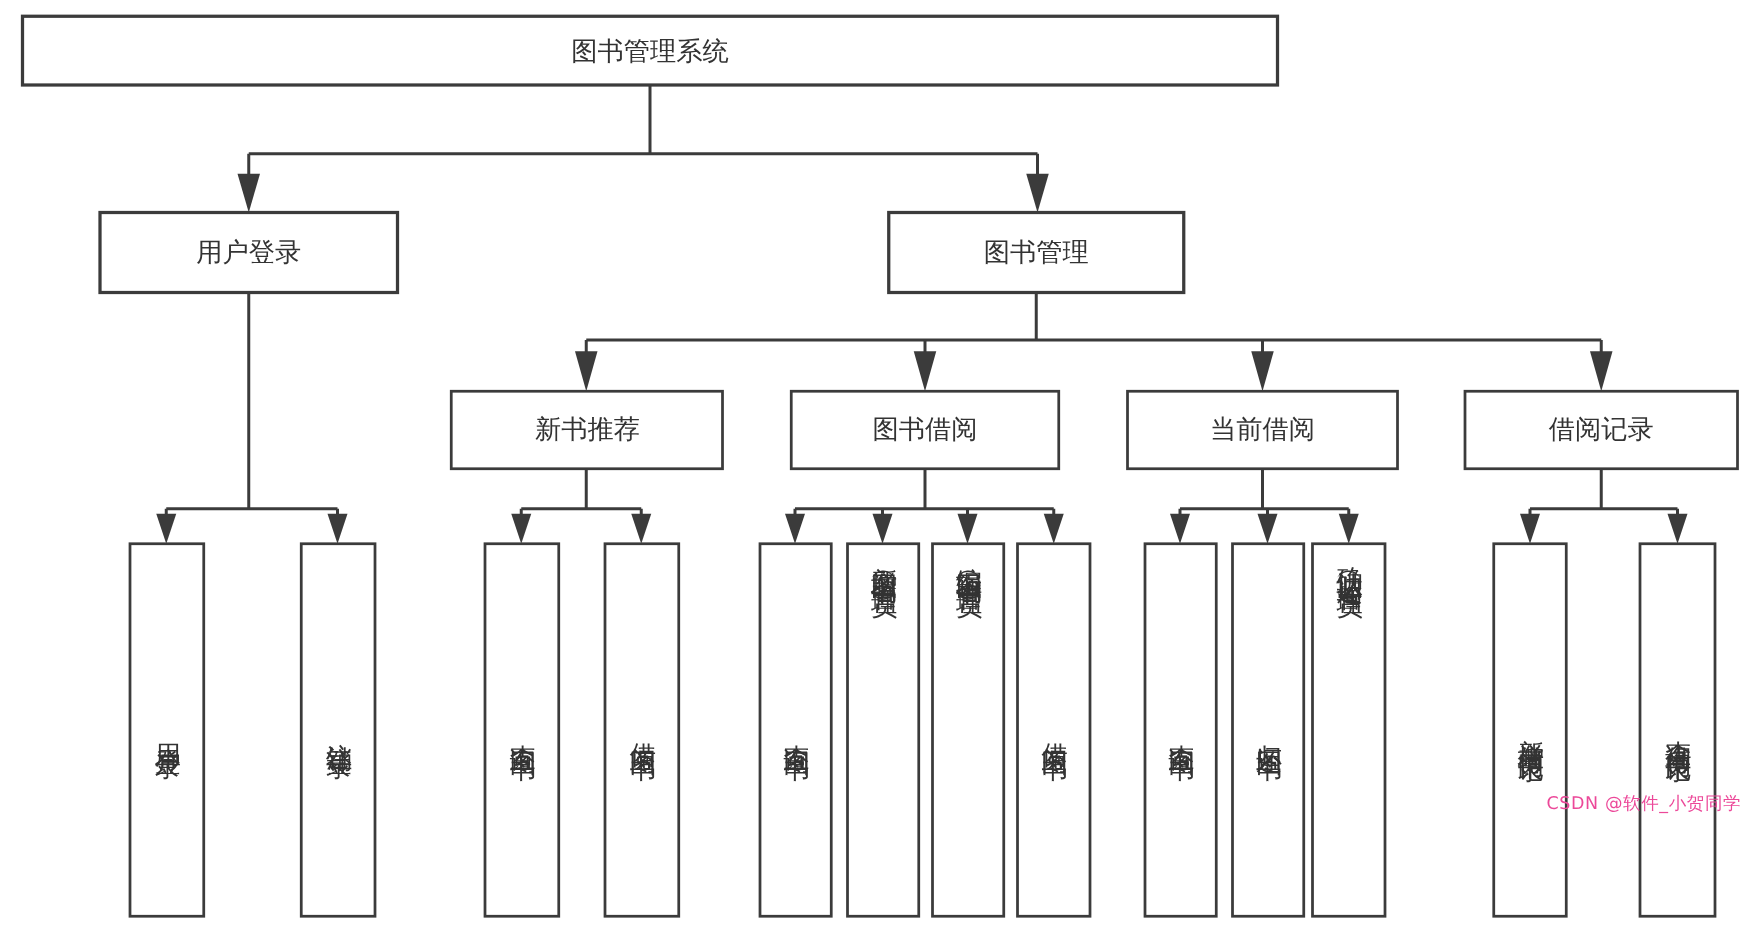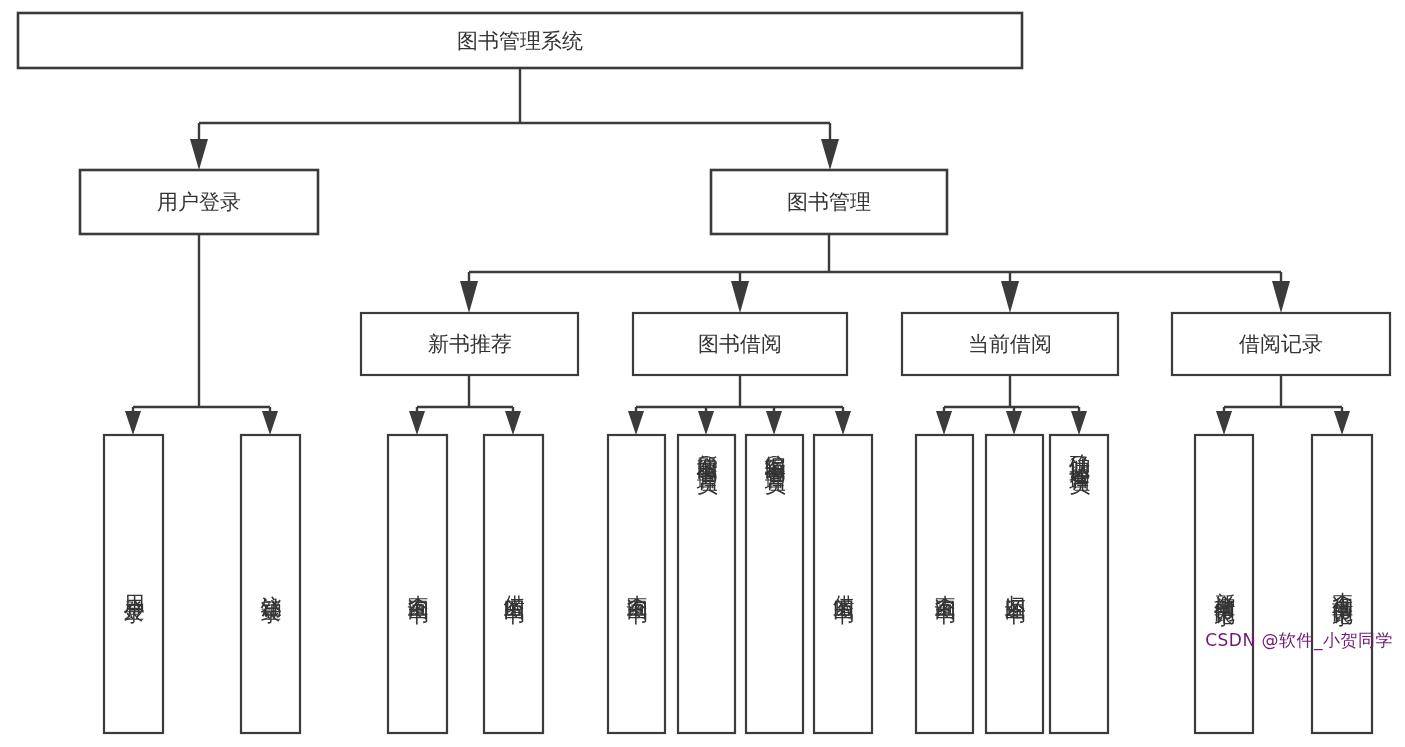--- a/index.html
+++ b/index.html
@@ -69,22 +69,22 @@
     color: #333333;
     letter-spacing: 3px;
     white-space: nowrap;
     text-align: center;
   }
   .watermark {
     position: absolute;
     right: 12px;
     bottom: 6px;
     font-family: "DejaVu Sans", "Liberation Sans", sans-serif;
-    font-size: 17px;
-    color: #701a75;
+    font-size: 14px;
+    color: #ec4899;
     white-space: nowrap;
     letter-spacing: 0.5px;
   }
 </style>
 </head>
 <body>
 
 <div id="diagram-root">
 
   <svg id="flow" viewBox="0 0 1405 747">

